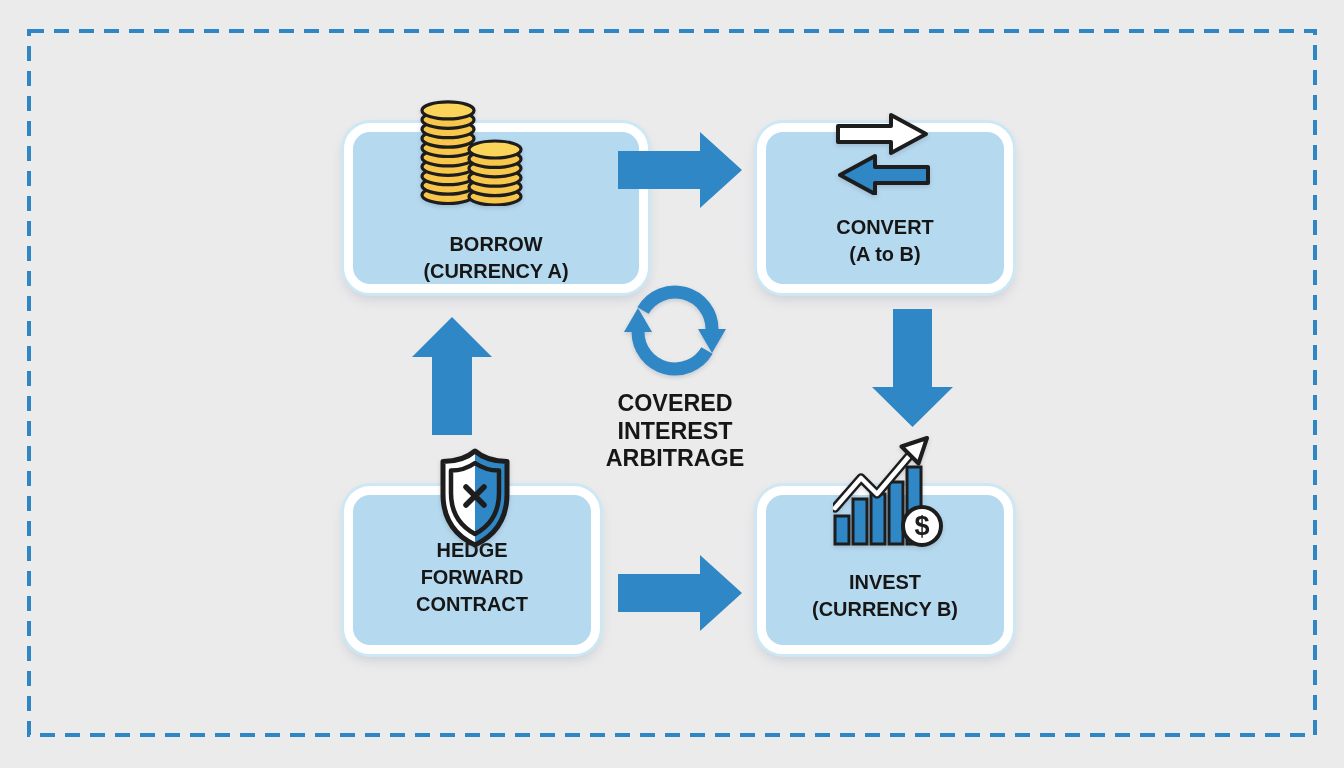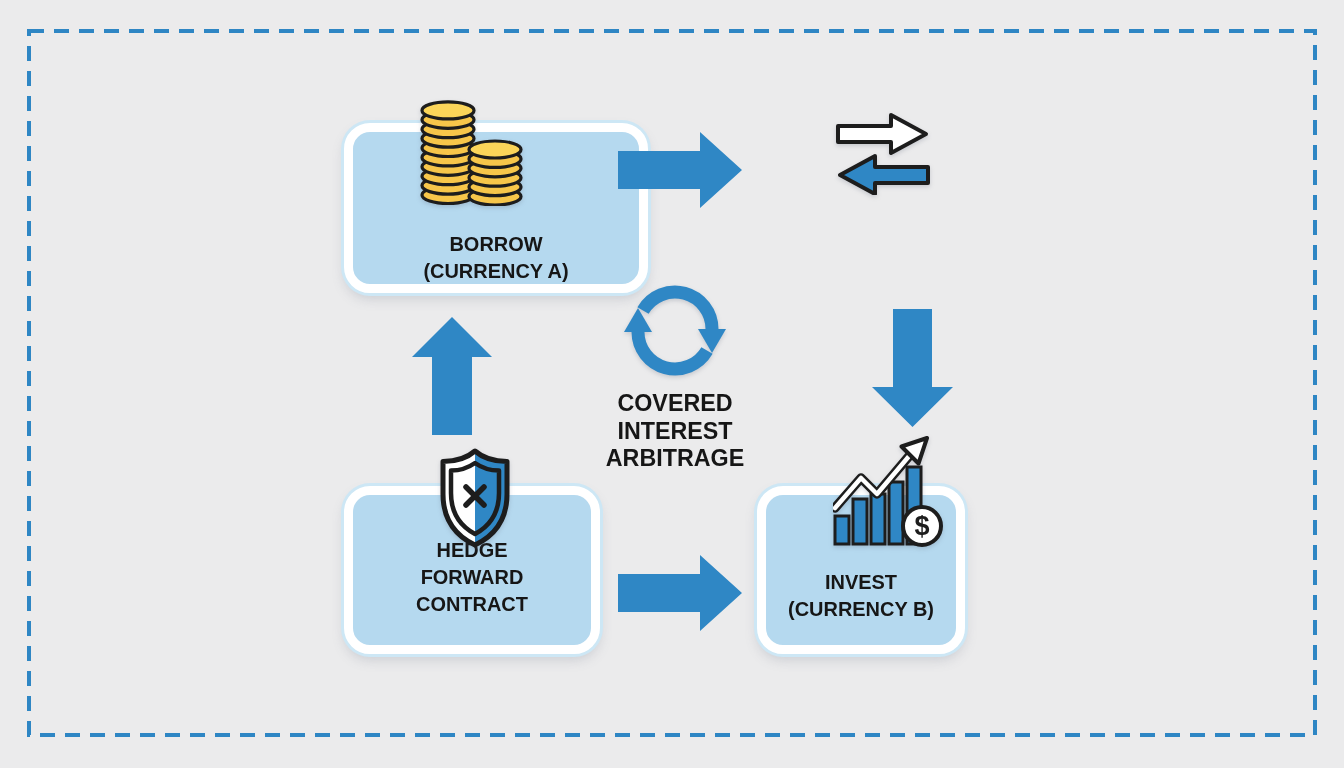--- a/index.html
+++ b/index.html
@@ -61,30 +61,36 @@
     <rect x="29" y="31" width="1286" height="704" fill="none" class="s-dash" stroke-width="4" stroke-dasharray="15 10"></rect>
   </svg>
 
   <div class="node" style="left:344px;top:123px;width:304px;height:170px;">
     <div class="node-label">
       <div>BORROW</div>
       <div>(CURRENCY A)</div>
     </div>
   </div>
 
+  <div class="node" style="left:757px;top:123px;width:256px;height:170px;padding-bottom:17px;">
+    <div class="node-label">
+      <div>CONVERT</div>
+      <div>(A to B)</div>
+    </div>
+  </div>
 
   <div class="node" style="left:344px;top:486px;width:256px;height:168px;padding-bottom:28px;">
     <div class="node-label">
       <div>HEDGE</div>
       <div>FORWARD</div>
       <div>CONTRACT</div>
     </div>
   </div>
 
-  <div class="node" style="left:757px;top:486px;width:208px;height:168px;padding-bottom:23px;">
+  <div class="node" style="left:757px;top:486px;width:256px;height:168px;padding-bottom:23px;">
     <div class="node-label">
       <div>INVEST</div>
       <div>(CURRENCY B)</div>
     </div>
   </div>
 
   <svg class="icon" style="left:420px;top:92px;" width="104" height="114" viewBox="0 0 104 114">
     <g class="f-gold s-out" stroke-width="3.2">
       <ellipse cx="28" cy="103" rx="26" ry="8.5"></ellipse>
       <ellipse cx="28" cy="93.6" rx="26" ry="8.5"></ellipse>

